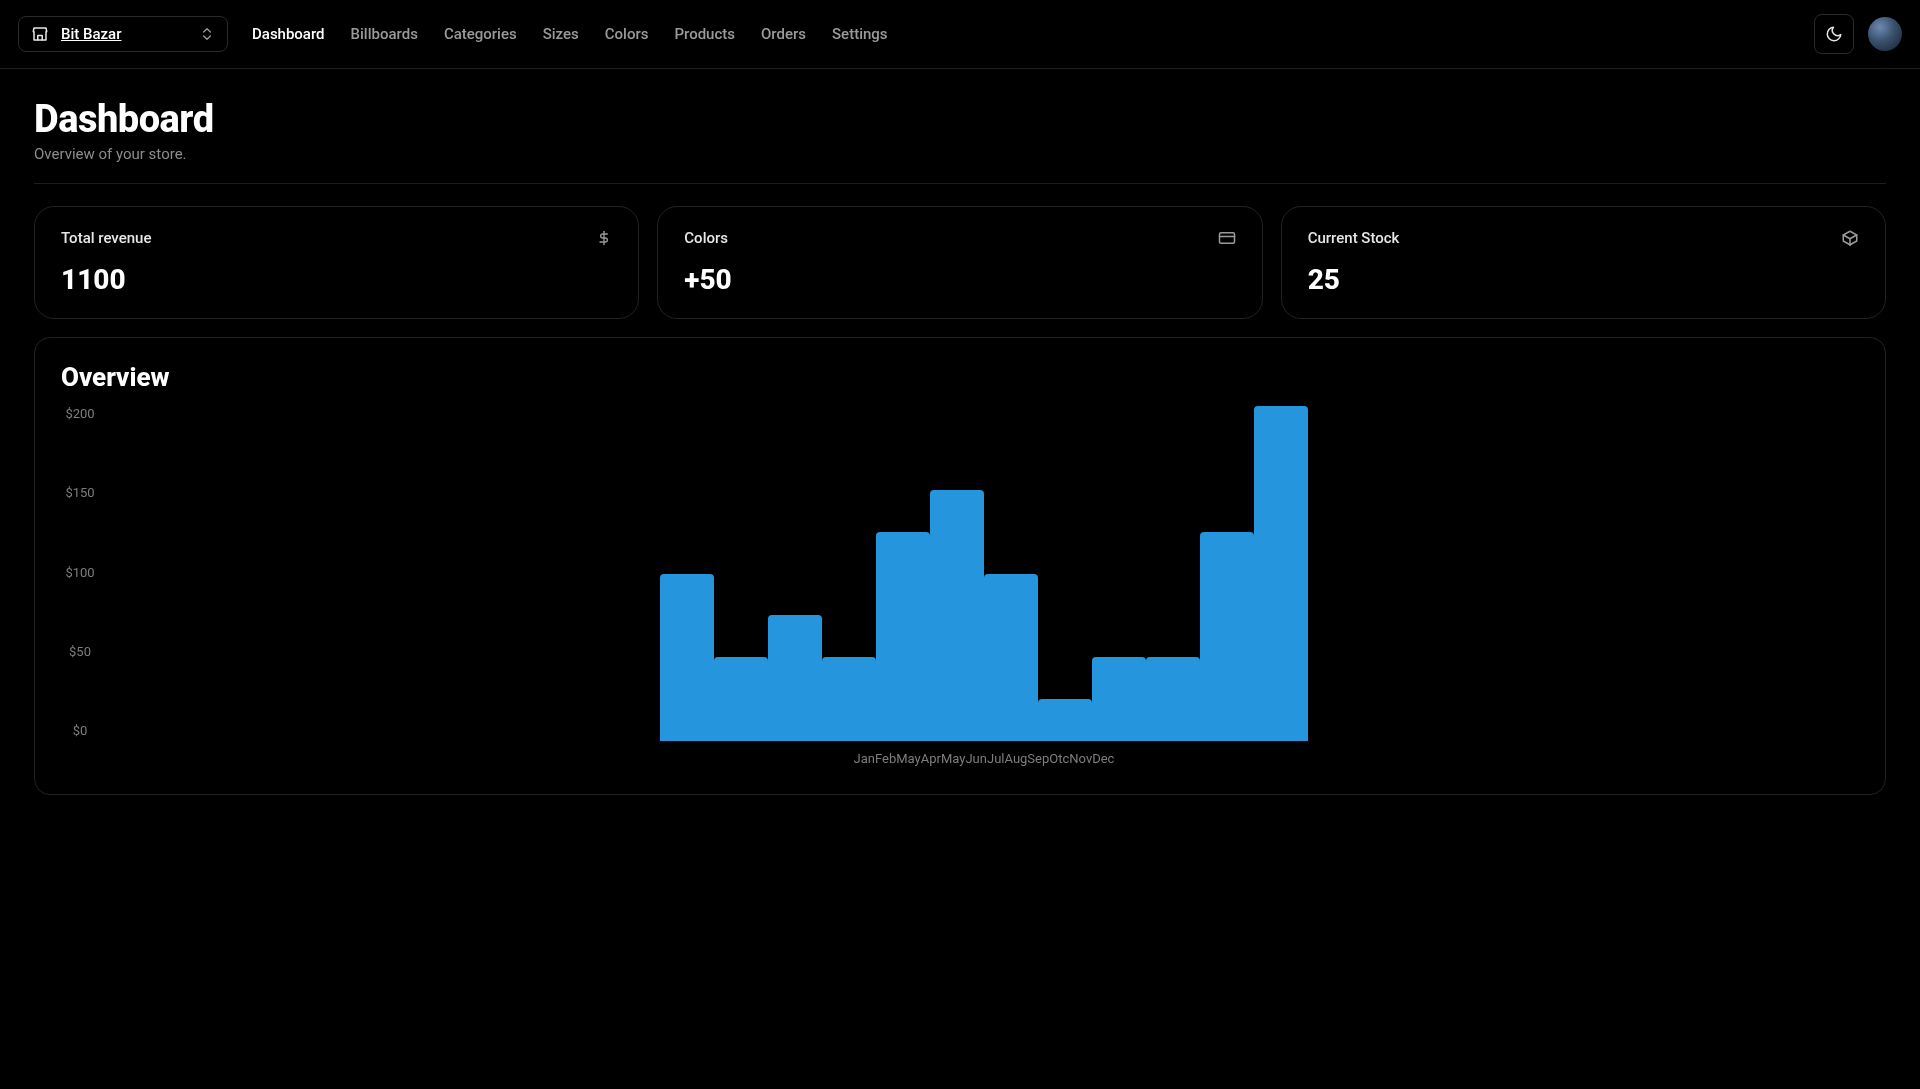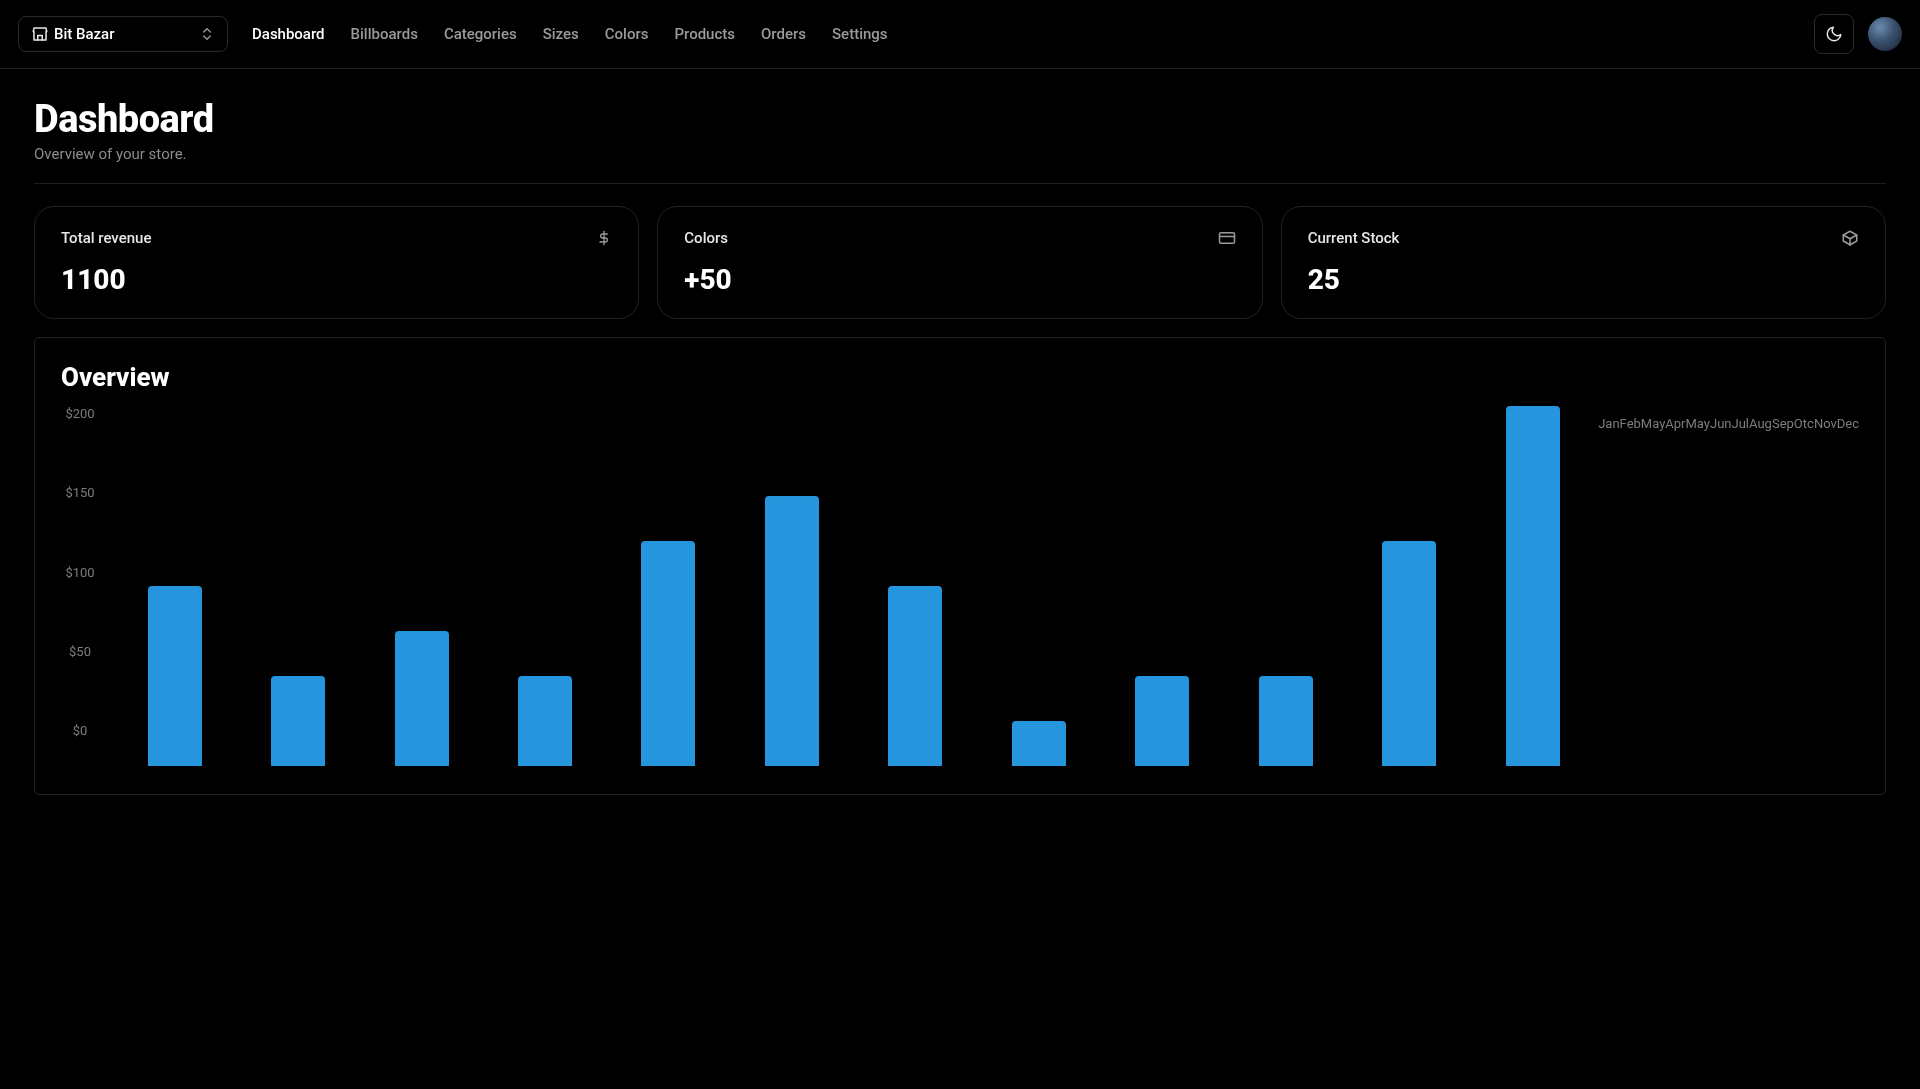--- a/index.html
+++ b/index.html
@@ -18,27 +18,28 @@
   .topbar {
     display: flex;
     align-items: center;
     padding: 14px 18px;
     border-bottom: 1px solid #1f1f1f;
     gap: 24px;
   }
   .store-select {
     display: flex;
     align-items: center;
-    gap: 5px;
+    gap: 12px;
     border: 1px solid #2a2a2a;
     border-radius: 8px;
     padding: 8px 12px;
     min-width: 210px;
     cursor: pointer;
     background: #000;
+    text-decoration: underline;
   }
   .store-select .label {
     flex: 1;
     font-weight: 500;
     font-size: 15px;
   }
   .nav {
     display: flex;
     gap: 26px;
     align-items: center;
@@ -113,21 +114,21 @@
     font-weight: 500;
   }
   .card-value {
     font-size: 28px;
     font-weight: 800;
     margin-top: 16px;
   }
   .chart-panel {
     margin-top: 18px;
     border: 1px solid #222;
-    border-radius: 5px;
+    border-radius: 16px;
     padding: 24px 26px 28px;
   }
   .chart-title {
     font-size: 26px;
     font-weight: 800;
     margin-bottom: 14px;
   }
   .chart-area {
     display: flex;
     align-items: stretch;
@@ -140,20 +141,22 @@
     align-items: center;
     padding-right: 10px;
     padding-bottom: 28px;
     color: #7d7d7d;
     font-size: 13px;
     width: 48px;
   }
   .plot-wrap {
     flex: 1;
     display: flex;
+    flex-direction: column;
+    align-items: center;
   }
   .bars {
     flex: 1;
     display: flex;
     align-items: flex-end;
     justify-content: space-around;
     gap: 0px;
     padding: 0 4px;
   }
   .bar-slot {

